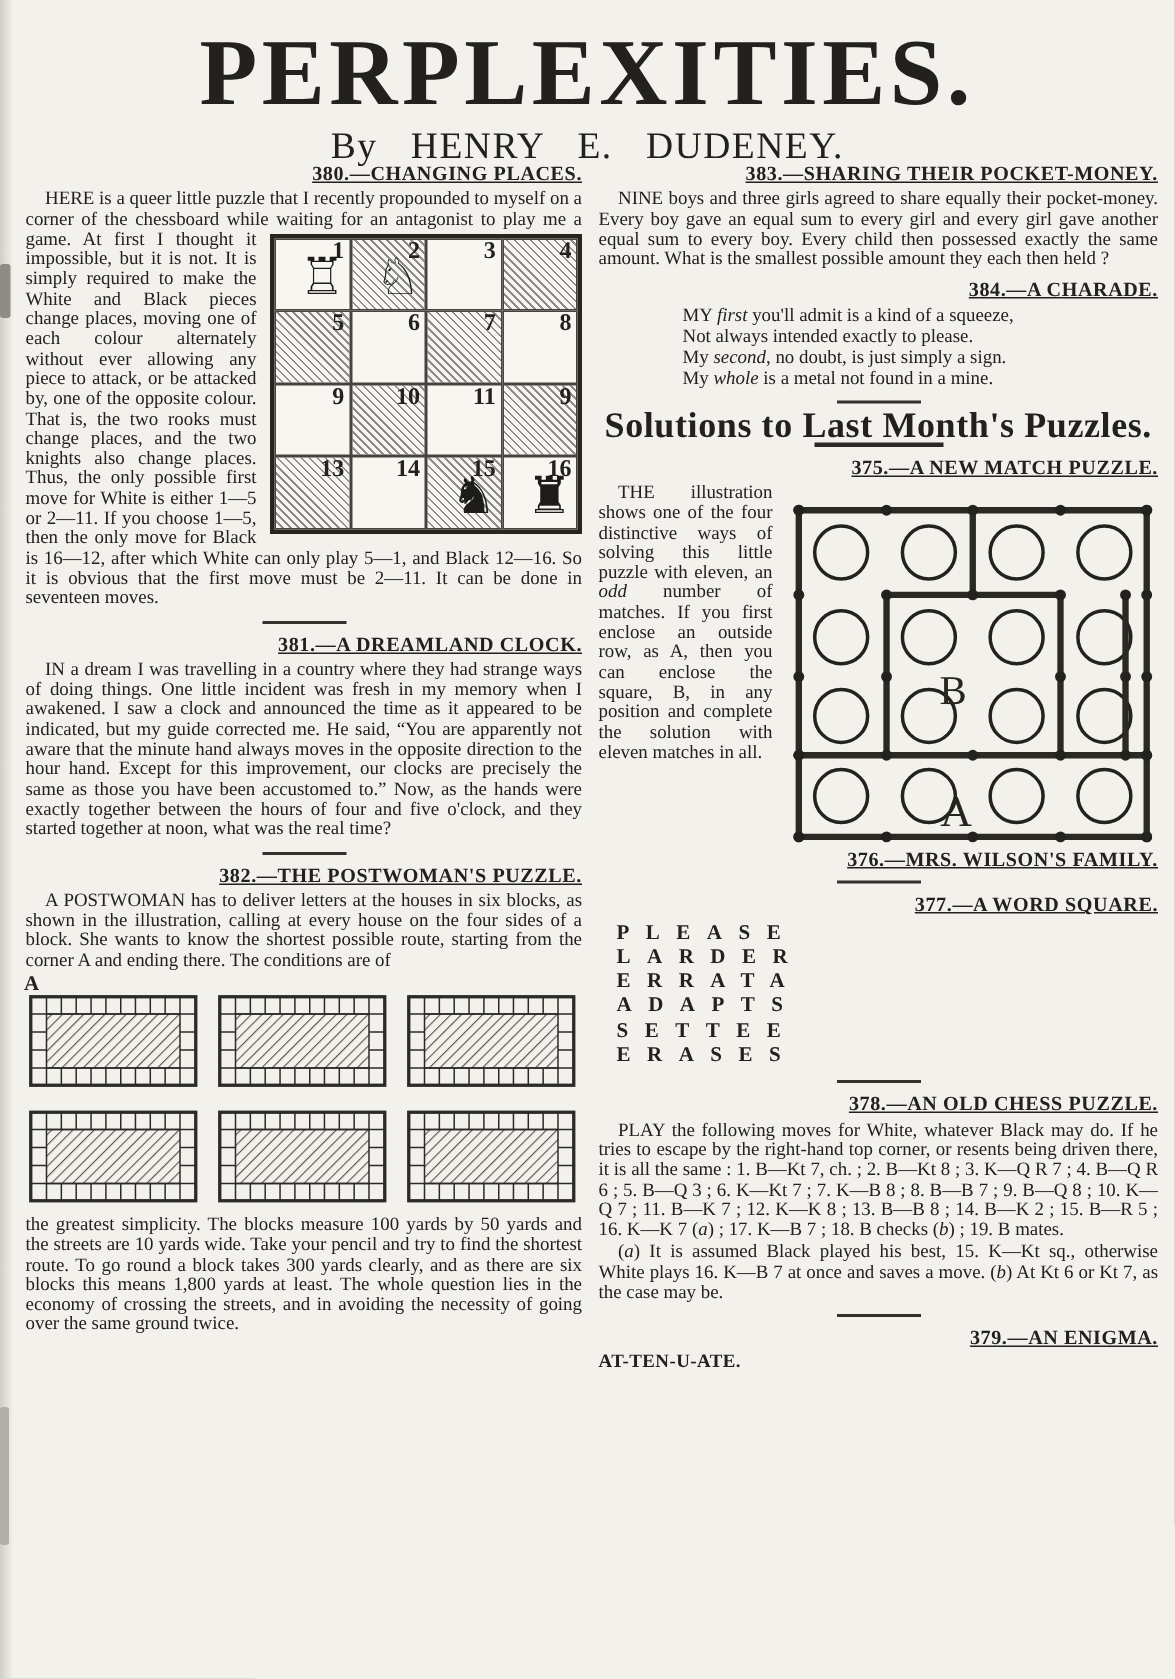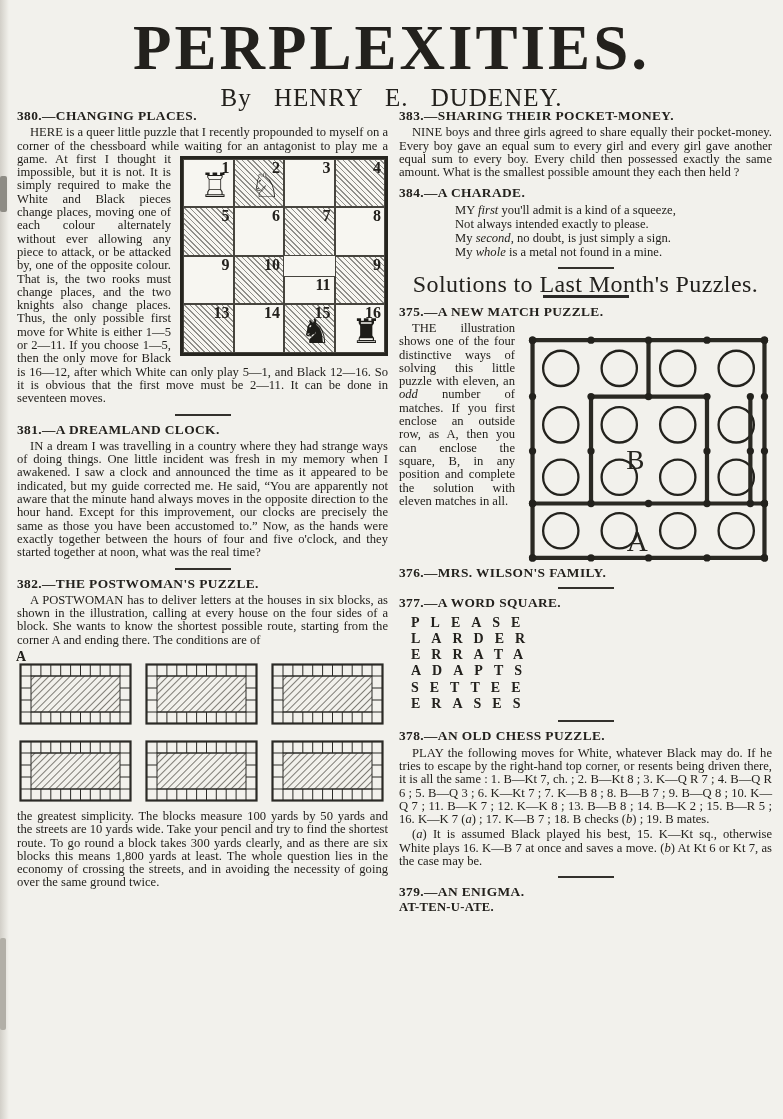--- a/index.html
+++ b/index.html
@@ -8,40 +8,40 @@
   .edge{position:absolute;left:0;top:0;width:9px;height:100%;
         background:linear-gradient(90deg,#d2cfc8,#f2f1ec);}
   .smudge1{position:absolute;left:0;top:176px;width:7px;height:36px;background:#8e8c85;border-radius:2px;}
   .smudge2{position:absolute;left:0;top:938px;width:6px;height:92px;background:#b2afa7;border-radius:2px;}
   .masthead{position:absolute;top:16px;left:0;width:100%;text-align:center;}
   .title{font-size:63px;font-weight:bold;letter-spacing:3px;line-height:1.02;}
   .byline{margin-top:4px;font-size:25px;word-spacing:15px;letter-spacing:1px;}
   .col{position:absolute;top:109px;font-size:12.6px;line-height:13.3px;text-align:justify;}
   .col-left{left:17px;width:371px;}
   .col-right{left:399px;width:373px;}
-  .phead{text-align:left;font-weight:bold;font-size:13.4px;letter-spacing:0.4px;margin:7px 0 4px;}
+  .phead{text-align:right;font-weight:bold;font-size:13.4px;letter-spacing:0.4px;margin:7px 0 4px;text-decoration:underline;}
   .col p{margin:0 0 2px;text-indent:13px;}
   .rule{width:56px;border-top:2px solid #33312c;margin:8px auto 2px;clear:both;}
   
   .chessboard{float:right;width:202px;height:194px;border:3px solid #26251f;margin:3px 0 4px 9px;
               display:grid;grid-template-columns:repeat(4,1fr);grid-template-rows:repeat(4,1fr);background:#f7f6f1;}
   .bcell{position:relative;border:1px solid #46443e;}
   .bcell.hatch{background:repeating-linear-gradient(45deg,rgba(42,41,37,0) 0px,rgba(42,41,37,0) 2.6px,rgba(42,41,37,0.5) 2.6px,rgba(42,41,37,0.5) 3.8px);}
   .bnum{position:absolute;top:-1px;right:3px;font-size:16px;font-weight:bold;line-height:1.15;}
   .bpiece{position:absolute;left:50%;top:55%;transform:translate(-50%,-50%);
           font-size:34px;line-height:1;font-family:"DejaVu Sans",sans-serif;color:#1d1c18;}
   
   .blocks{position:relative;display:grid;grid-template-columns:repeat(3,113px);gap:15px 13px;
           margin:16px 0 8px 2px;clear:both;}
   .alabel{position:absolute;top:-13px;left:-3px;font-weight:bold;font-size:14px;}
   
   .match-svg{float:right;margin:2px 0 2px 9px;}
   .verse{margin:3px 0 2px 56px;text-align:left;}
   .verse div{line-height:13.9px;text-indent:0;}
-  .solutions-head{text-align:center;font-size:24px;font-weight:normal;margin:9px 0 2px;letter-spacing:0.4px;}
+  .solutions-head{text-align:center;font-size:24px;font-weight:bold;margin:9px 0 2px;letter-spacing:0.4px;}
   .solutions-rule{width:86px;border-top:3px solid #2a2927;margin:3px auto 7px;}
   .wordsquare{margin:5px 0 3px;font-weight:bold;}
   .ws-row{font-size:14px;letter-spacing:11px;line-height:16.3px;margin-left:12px;}
   .answer{font-weight:bold;text-indent:0 !important;letter-spacing:0.3px;margin-top:2px !important;}
   .hidden-defs{position:absolute;width:0;height:0;}
   i{font-style:italic;}
 </style>
 </head>
 <body>
 
@@ -94,21 +94,21 @@
           </span>
           <span class="bcell" style="display: block;">
             <span class="bnum">8</span>
           </span>
           <span class="bcell" style="display: block;">
             <span class="bnum">9</span>
           </span>
           <span class="bcell hatch" style="display: block;">
             <span class="bnum">10</span>
           </span>
-          <span class="bcell" style="display: block; margin-top: 20px;">
+          <span class="bcell" style="display: block;">
             <span class="bnum">11</span>
           </span>
           <span class="bcell hatch" style="display: block;">
             <span class="bnum">9</span>
           </span>
           <span class="bcell hatch" style="display: block;">
             <span class="bnum">13</span>
           </span>
           <span class="bcell" style="display: block;">
             <span class="bnum">14</span>

